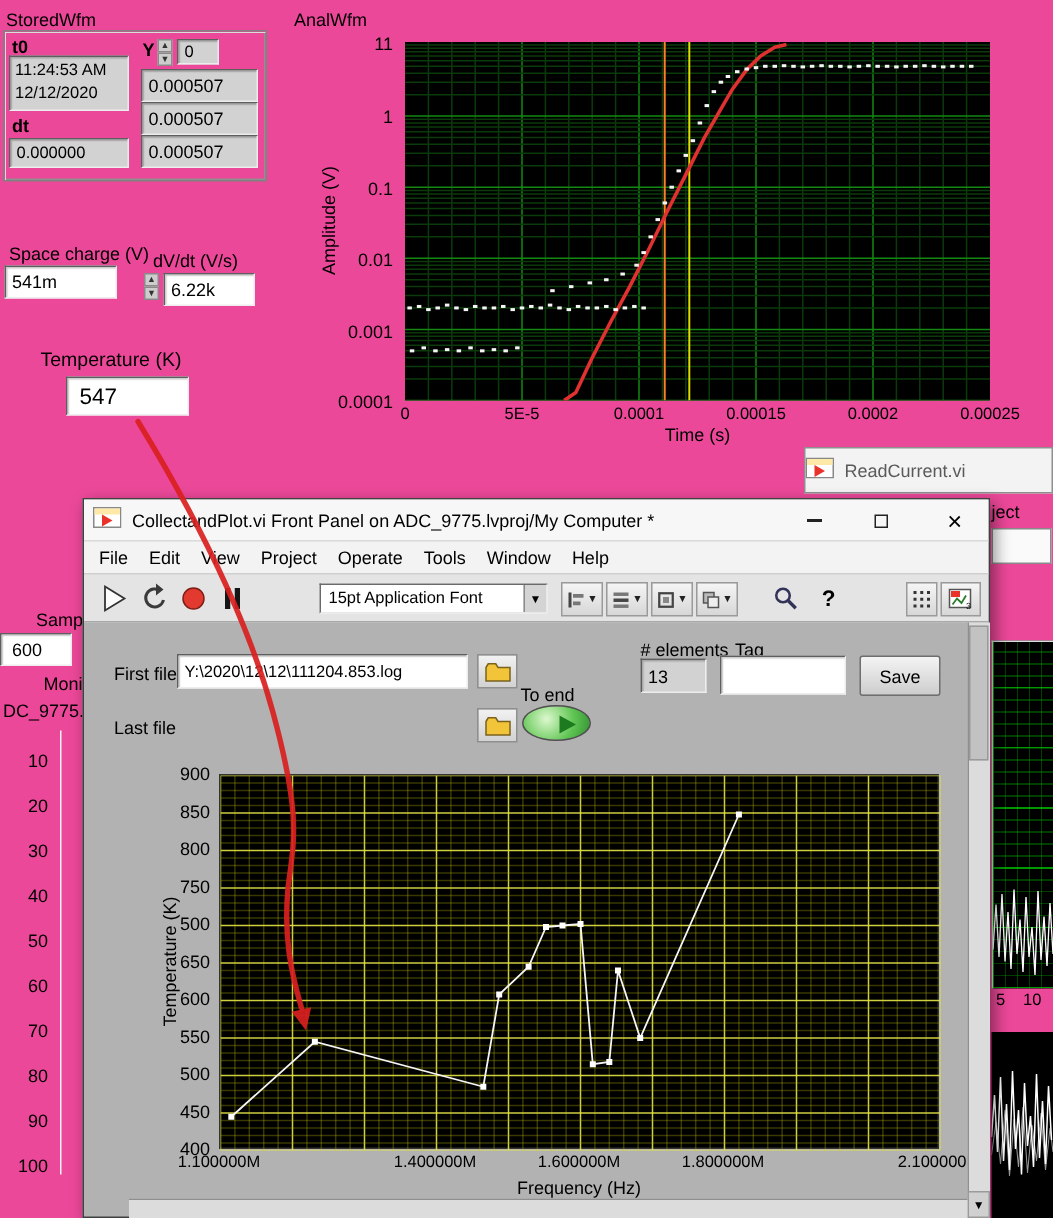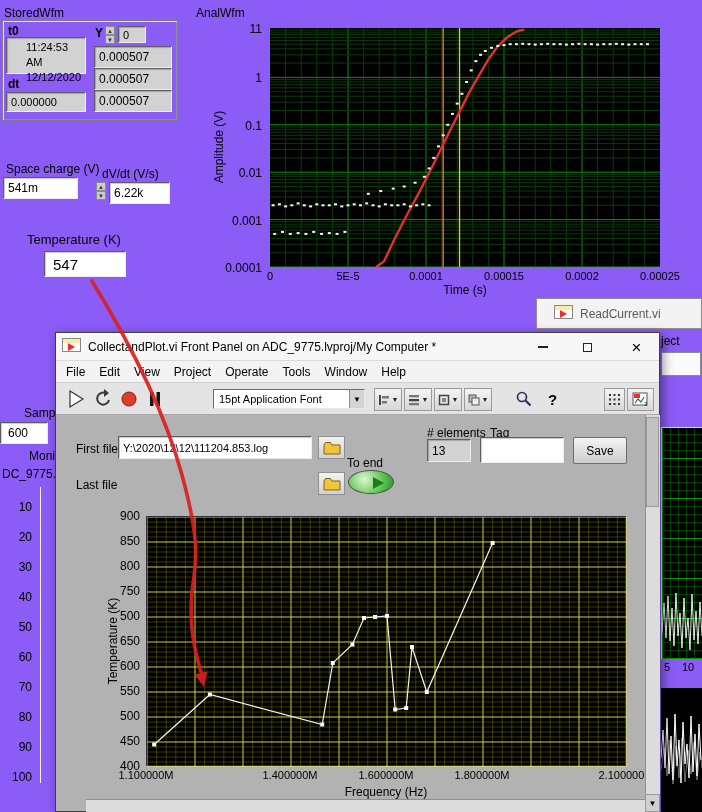--- a/index.html
+++ b/index.html
@@ -1,17 +1,17 @@
 <!DOCTYPE html>
 <html><head>
 <meta charset="utf-8">
 <style>
 *{margin:0;padding:0;box-sizing:border-box}
 html,body{background:#6e6e6e}
-#screen{position:relative;width:702px;height:812px;background:#8b5cf6;overflow:hidden;
+#screen{position:relative;width:702px;height:812px;background:#ec4899;overflow:hidden;
   font-family:"Liberation Sans",sans-serif;font-size:12px;color:#000}
 .abs{position:absolute}
 .lbl{position:absolute;white-space:nowrap}
 .bold{font-weight:700}
 .sunk{border:1px solid;border-color:#5e5e5e #ededed #ededed #5e5e5e;box-shadow:inset 1px 1px 1px rgba(0,0,0,.22);background:#fff}
 .gray{background:#d2d2d2}
 .vbox{font-size:12px;display:flex;align-items:center;padding-left:4px;overflow:hidden;white-space:nowrap}
 .cluster{border:1px solid #808080;box-shadow:inset 1px 1px 0 #dcdcdc, inset -1px -1px 0 #8f8f8f}
 .spin-a{width:10px;height:9px;font-size:6px;line-height:8px;text-align:center;background:#cdcdcd;border:1px solid #8a8a8a;color:#333}
 .plot{position:absolute;background:#000}
@@ -54,21 +54,21 @@
 .under{z-index:4}
 </style>
 </head>
 <body>
 
 <div id="screen">
 
   <div class="lbl" style="left:4px;top:6px">StoredWfm</div>
   <div class="abs cluster" style="left:2px;top:20px;width:176px;height:101px"></div>
   <div class="lbl bold" style="left:8px;top:24px">t0</div>
-  <div class="abs sunk gray" style="left:6px;top:37px;width:80px;height:37px;font-size:11px;padding:2px 0 0 19px;line-height:15px">
+  <div class="abs sunk gray" style="left:6px;top:37px;width:80px;height:37px;font-size:11px;padding:2px 0 0 3px;line-height:15px">
     <div>11:24:53 AM</div>
     <div>12/12/2020</div>
   </div>
   <div class="lbl bold" style="left:8px;top:77px">dt</div>
   <div class="abs sunk gray vbox" style="left:6px;top:92px;width:80px;height:20px;font-size:11px">0.000000</div>
   <div class="lbl bold" style="left:95px;top:26px">Y</div>
   <div class="abs" style="left:105px;top:26px">
     <div class="spin-a">▲</div>
     <div class="spin-a">▼</div>
   </div>
@@ -276,21 +276,21 @@
       <div style="top: 90px;">40</div>
       <div style="top: 120px;">50</div>
       <div style="top: 150px;">60</div>
       <div style="top: 180px;">70</div>
       <div style="top: 210px;">80</div>
       <div style="top: 240px;">90</div>
       <div style="top: 270px;">100</div>
     </div>
   <div class="abs" style="left:40px;top:487px;width:1px;height:296px;background:#f4f4f4"></div>
 
-  <div class="abs frag-bar under" style="left:536px;top:298px;width:166px;height:31px;padding-left:17px">
+  <div class="abs frag-bar under" style="left:536px;top:298px;width:166px;height:31px;padding-left:0">
     <span><svg width="19" height="14">
           <rect x="0.5" y="0.5" width="18" height="13" fill="#fff" stroke="#888"></rect>
           <rect x="1" y="1" width="17" height="4" fill="#ffe9a8"></rect>
           <polygon points="6,5 13,9 6,13" fill="#e8322a"></polygon>
         </svg></span>
     <span class="title-text" style="color:#5a5a5a">ReadCurrent.vi</span>
   </div>
   <div class="lbl under" style="left:661px;top:334px">ject</div>
   <div class="abs under" style="left:661px;top:352px;width:40px;height:24px;background:#fafafa;border:1px solid #8a8a8a"></div>
 

